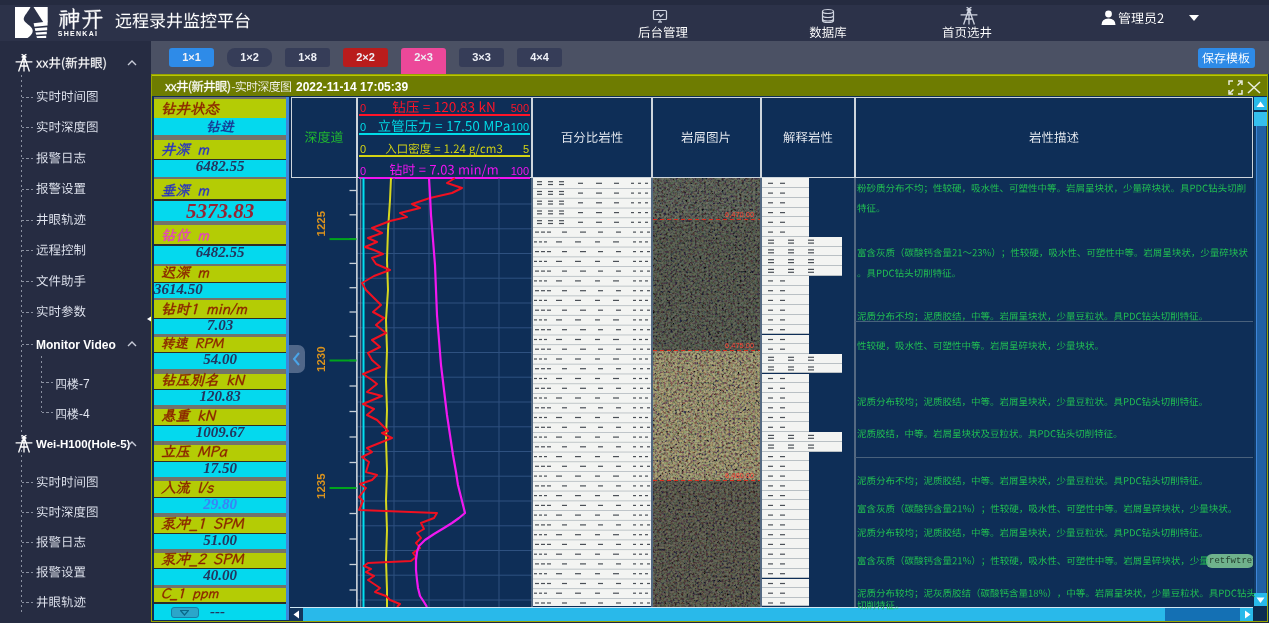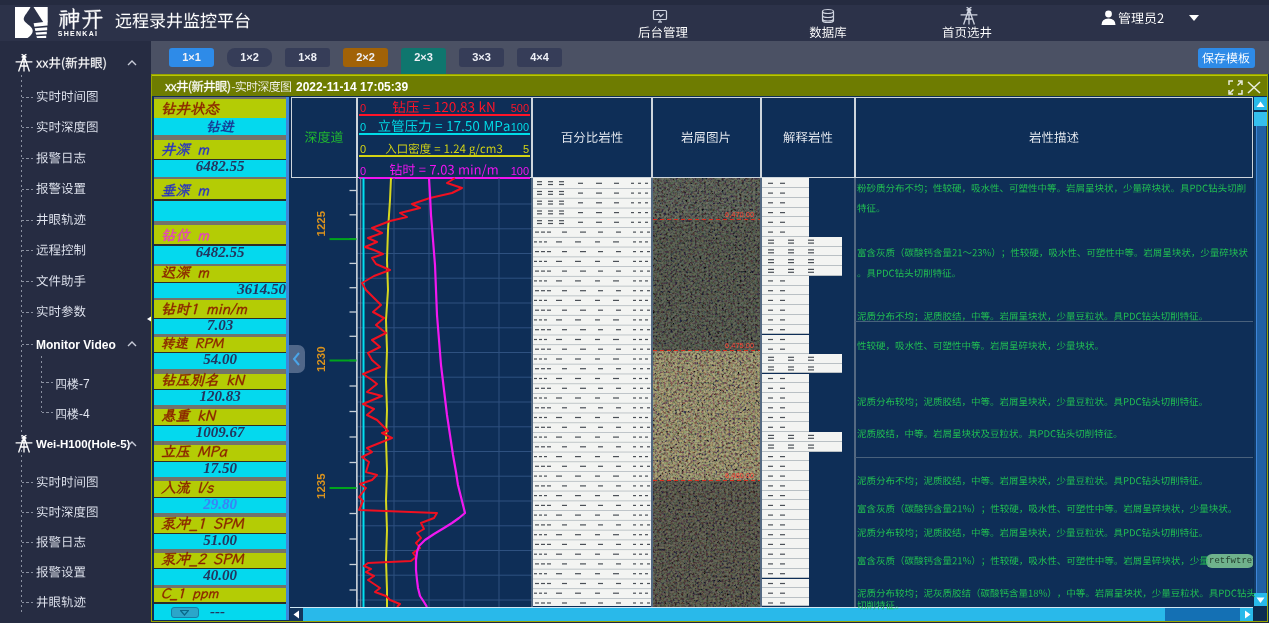--- a/index.html
+++ b/index.html
@@ -73,22 +73,22 @@
     <div style="position:absolute;left:22px;top:542px;width:12px;height:1px;background-image:repeating-linear-gradient(90deg,#8a90a0 0 2.5px,transparent 2.5px 4.5px)"></div>
     <div style="position:absolute;left:22px;top:572px;width:12px;height:1px;background-image:repeating-linear-gradient(90deg,#8a90a0 0 2.5px,transparent 2.5px 4.5px)"></div>
     <div style="position:absolute;left:22px;top:602px;width:12px;height:1px;background-image:repeating-linear-gradient(90deg,#8a90a0 0 2.5px,transparent 2.5px 4.5px)"></div>
     <svg style="position:absolute;left:147px;top:314px" width="8" height="10" viewBox="0 0 8 10">
       <path d="M8 0 L8 10 L0 5 Z" fill="#fff"></path>
     </svg>
     <div style="position:absolute;left:151px;top:41px;width:1118px;height:33px;background:#4b5164;"></div>
     <div style="position:absolute;left:169px;top:48px;width:45px;height:19px;border-radius:3px;background:#2e8be8;color:#eef0f6;font:bold 11px 'Liberation Sans',sans-serif;text-align:center;line-height:19px">1×1</div>
     <div style="position:absolute;left:227px;top:48px;width:45px;height:19px;border-radius:8px;background:#363d58;color:#eef0f6;font:bold 11px 'Liberation Sans',sans-serif;text-align:center;line-height:19px">1×2</div>
     <div style="position:absolute;left:285px;top:48px;width:45px;height:19px;border-radius:3px;background:#363d58;color:#eef0f6;font:bold 11px 'Liberation Sans',sans-serif;text-align:center;line-height:19px">1×8</div>
-    <div style="position:absolute;left:343px;top:48px;width:45px;height:19px;border-radius:3px;background:#a16207;color:#eef0f6;font:bold 11px 'Liberation Sans',sans-serif;text-align:center;line-height:19px">2×2</div>
-    <div style="position:absolute;left:401px;top:48px;width:45px;height:37px;border-radius:3px;background:#0f766e;color:#eef0f6;font:bold 11px 'Liberation Sans',sans-serif;text-align:center;line-height:19px">2×3</div>
+    <div style="position:absolute;left:343px;top:48px;width:45px;height:19px;border-radius:3px;background:#b91c1c;color:#eef0f6;font:bold 11px 'Liberation Sans',sans-serif;text-align:center;line-height:19px">2×2</div>
+    <div style="position:absolute;left:401px;top:48px;width:45px;height:37px;border-radius:3px;background:#ec4899;color:#eef0f6;font:bold 11px 'Liberation Sans',sans-serif;text-align:center;line-height:19px">2×3</div>
     <div style="position:absolute;left:459px;top:48px;width:45px;height:19px;border-radius:3px;background:#363d58;color:#eef0f6;font:bold 11px 'Liberation Sans',sans-serif;text-align:center;line-height:19px">3×3</div>
     <div style="position:absolute;left:517px;top:48px;width:45px;height:19px;border-radius:3px;background:#363d58;color:#eef0f6;font:bold 11px 'Liberation Sans',sans-serif;text-align:center;line-height:19px">4×4</div>
     <div style="position:absolute;left:1198px;top:48px;width:57px;height:20px;border-radius:3px;background:#2e8be8"></div>
     <div style="position:absolute;left:151px;top:74px;width:1117px;height:548px;border:1px solid #97a500;background:#0e2e57;"></div>
     <div style="position:absolute;left:152px;top:75px;width:1115px;height:21px;background:#6e7c01;border-top:1px solid #b9c603;"></div>
     <div style="position:absolute;left:296px;top:79.5px;font:bold 12px 'Liberation Sans',sans-serif;color:#fff">2022-11-14 17:05:39</div>
     <svg style="position:absolute;left:1228px;top:80px" width="15" height="15" viewBox="0 0 15 15" fill="none" stroke="#e8ecda" stroke-width="1.5">
 <path d="M1 5 V1 H5 M10 1 H14 V5 M14 10 V14 H10 M5 14 H1 V10 M9.5 5.5 L13 2 M5.5 9.5 L2 13"></path>
     </svg>
     <svg style="position:absolute;left:1247px;top:81px" width="14" height="13" viewBox="0 0 14 13" fill="none" stroke="#e8ecda" stroke-width="1.6">
@@ -98,28 +98,29 @@
     <div style="position:absolute;left:154px;top:98.6px;width:132px;height:19px;background:#b4cc05;"></div>
     <div style="position:absolute;left:154px;top:117.6px;width:132px;height:0.2px;background:#2e2e28;"></div>
     <div style="position:absolute;left:154px;top:117.8px;width:132px;height:17.7px;background:#04d9ee;"></div>
     <div style="position:absolute;left:154px;top:139.5px;width:132px;height:19px;background:#b4cc05;"></div>
     <div style="position:absolute;left:154px;top:158.5px;width:132px;height:1.5px;background:#2e2e28;"></div>
     <div style="position:absolute;left:154px;top:160px;width:132px;height:17px;background:#04d9ee;"></div>
     <div style="position:absolute;left:154px;top:158px;width:132px;text-align:center;font:bold italic 15px 'Liberation Serif',serif;color:#23355e">6482.55</div>
     <div style="position:absolute;left:154px;top:179.4px;width:132px;height:20px;background:#b4cc05;"></div>
     <div style="position:absolute;left:154px;top:199.4px;width:132px;height:1.6px;background:#2e2e28;"></div>
     <div style="position:absolute;left:154px;top:201px;width:132px;height:20px;background:#04d9ee;"></div>
+    <div style="position:absolute;left:154px;top:199px;width:132px;text-align:center;font:bold italic 21px 'Liberation Serif',serif;color:#962433">5373.83</div>
     <div style="position:absolute;left:154px;top:225.3px;width:132px;height:19px;background:#b4cc05;"></div>
     <div style="position:absolute;left:154px;top:244.3px;width:132px;height:1.7px;background:#2e2e28;"></div>
     <div style="position:absolute;left:154px;top:246px;width:132px;height:17.5px;background:#04d9ee;"></div>
     <div style="position:absolute;left:154px;top:244px;width:132px;text-align:center;font:bold italic 15px 'Liberation Serif',serif;color:#23355e">6482.55</div>
     <div style="position:absolute;left:154px;top:266px;width:132px;height:15.5px;background:#b4cc05;"></div>
     <div style="position:absolute;left:154px;top:281.5px;width:132px;height:1.5px;background:#2e2e28;"></div>
     <div style="position:absolute;left:154px;top:283px;width:132px;height:14.5px;background:#04d9ee;"></div>
-    <div style="position:absolute;left:154px;top:281px;width:132px;text-align:right;font:bold italic 15px 'Liberation Serif',serif;color:#23355e">3614.50</div>
+    <div style="position:absolute;left:154px;top:281px;width:132px;text-align:left;font:bold italic 15px 'Liberation Serif',serif;color:#23355e">3614.50</div>
     <div style="position:absolute;left:154px;top:300.4px;width:132px;height:17.6px;background:#b4cc05;"></div>
     <div style="position:absolute;left:154px;top:318.0px;width:132px;height:1.0px;background:#2e2e28;"></div>
     <div style="position:absolute;left:154px;top:319px;width:132px;height:14.5px;background:#04d9ee;"></div>
     <div style="position:absolute;left:154px;top:317px;width:132px;text-align:center;font:bold italic 15px 'Liberation Serif',serif;color:#23355e">7.03</div>
     <div style="position:absolute;left:154px;top:337.4px;width:132px;height:14.5px;background:#b4cc05;"></div>
     <div style="position:absolute;left:154px;top:351.9px;width:132px;height:0.6px;background:#2e2e28;"></div>
     <div style="position:absolute;left:154px;top:352.5px;width:132px;height:16px;background:#04d9ee;"></div>
     <div style="position:absolute;left:154px;top:350.5px;width:132px;text-align:center;font:bold italic 15px 'Liberation Serif',serif;color:#23355e">54.00</div>
     <div style="position:absolute;left:154px;top:373.5px;width:132px;height:15.5px;background:#b4cc05;"></div>
     <div style="position:absolute;left:154px;top:389.0px;width:132px;height:1.0px;background:#2e2e28;"></div>

